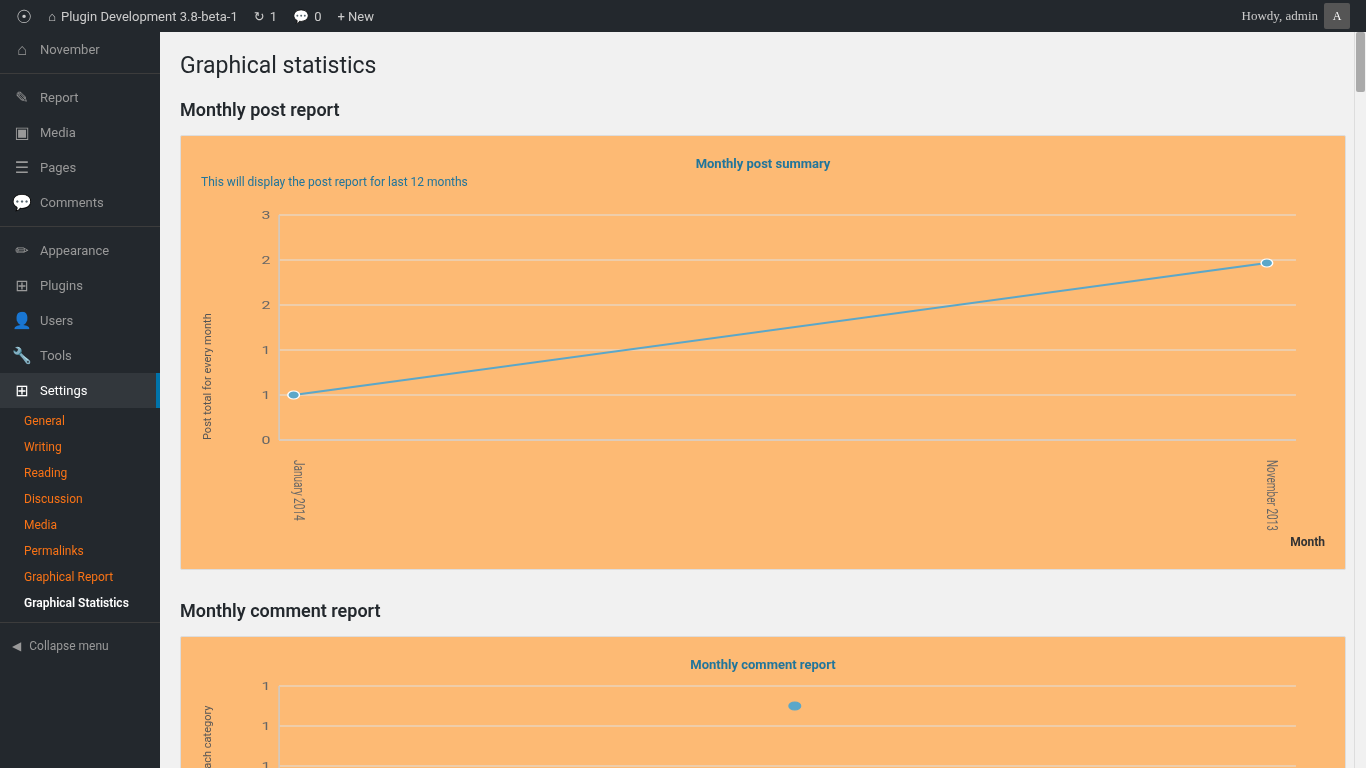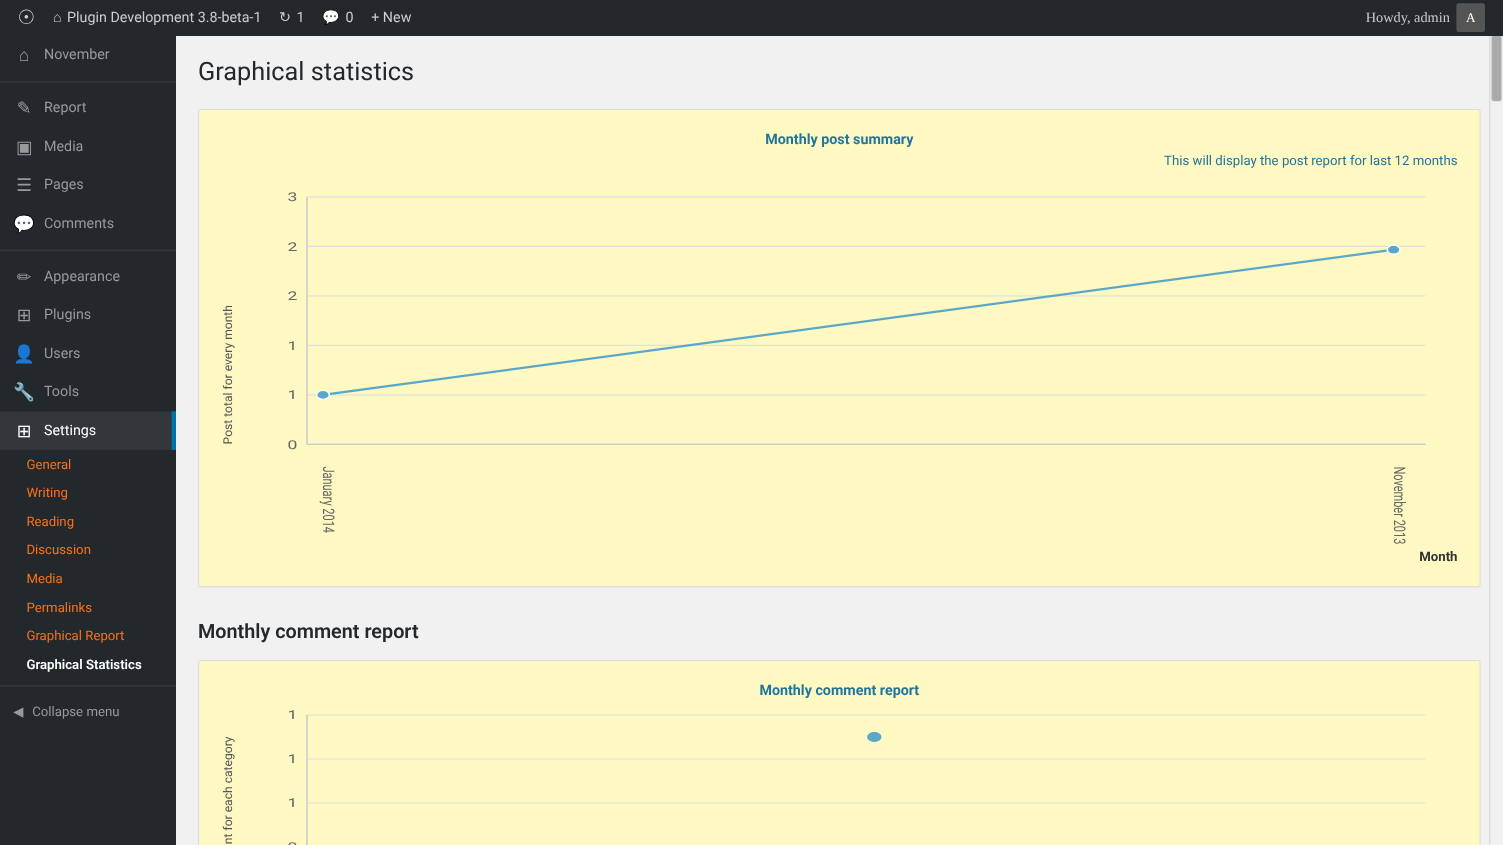--- a/index.html
+++ b/index.html
@@ -66,35 +66,35 @@
       background: #f1f1f1;
       overflow-y: auto;
     }
     .page-title {
       font-size: 23px; font-weight: 400; color: #23282d; margin-bottom: 20px;
     }
     .section-title {
       font-size: 18px; font-weight: 600; color: #23282d; margin-bottom: 15px;
     }
     .chart-container {
-      background: #fef9c3;
+      background: #fdba74;
       border: 1px solid #ddd;
       border-radius: 2px;
       padding: 20px;
       margin-bottom: 30px;
     }
     .chart-title {
       text-align: center;
       font-size: 13px;
       font-weight: 700;
       color: #21759b;
       margin-bottom: 4px;
     }
     .chart-subtitle {
-      text-align: right;
+      text-align: left;
       font-size: 12px;
       color: #21759b;
       margin-bottom: 16px;
     }
     .chart-wrapper {
       display: flex;
       gap: 0;
     }
     .y-axis-label {
       writing-mode: vertical-rl;
@@ -238,20 +238,21 @@
     <div class="sidebar-divider"></div>
     <div class="collapse-item">
       <span>◀</span>
       <span>Collapse menu</span>
     </div>
   </div>
 
   <div id="main-content">
     <h1 class="page-title">Graphical statistics</h1>
 
+    <h2 class="section-title">Monthly post report</h2>
     <div class="chart-container">
       <div class="chart-title">Monthly post summary</div>
       <div class="chart-subtitle">This will display the post report for last 12 months</div>
       <div class="chart-wrapper">
         <div class="y-axis-label">Post total for every month</div>
         <div class="chart-area">
           <svg class="line-chart" width="100%" height="280" viewBox="0 0 760 280" preserveAspectRatio="none" style="display:block;">
 
             <line x1="40" y1="10" x2="740" y2="10" stroke="#e0e0e0" stroke-width="1"></line>
             <line x1="40" y1="55" x2="740" y2="55" stroke="#e0e0e0" stroke-width="1"></line>

